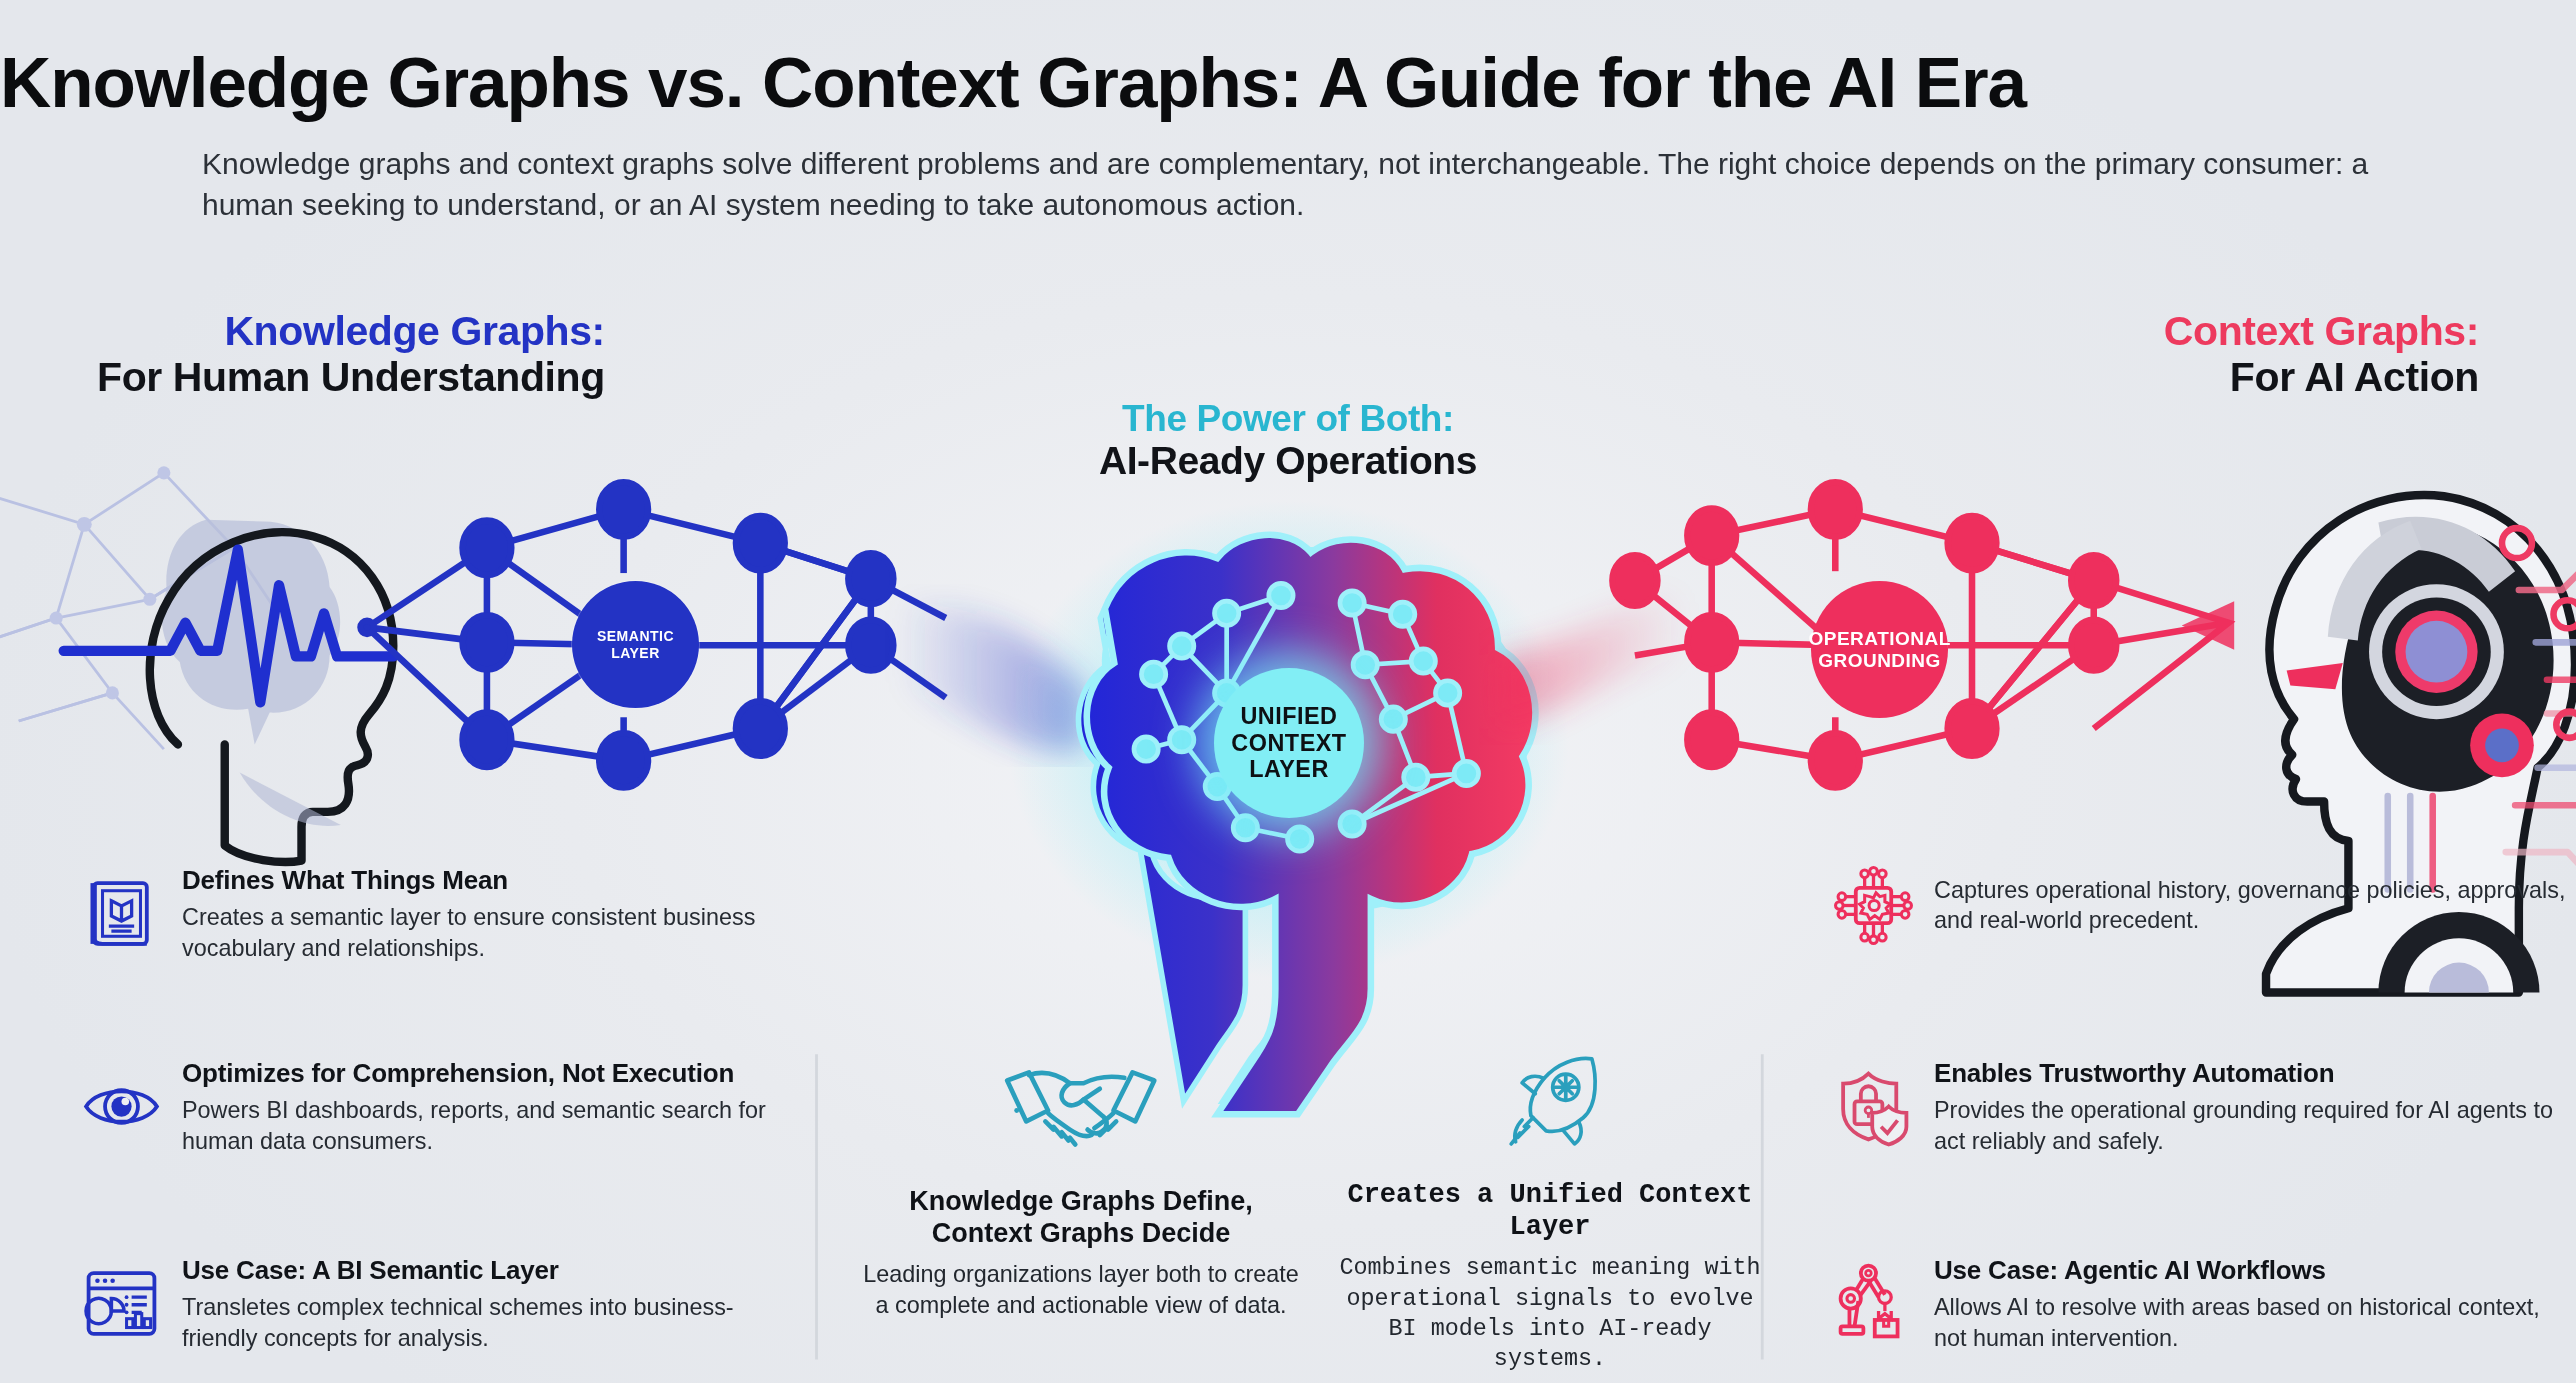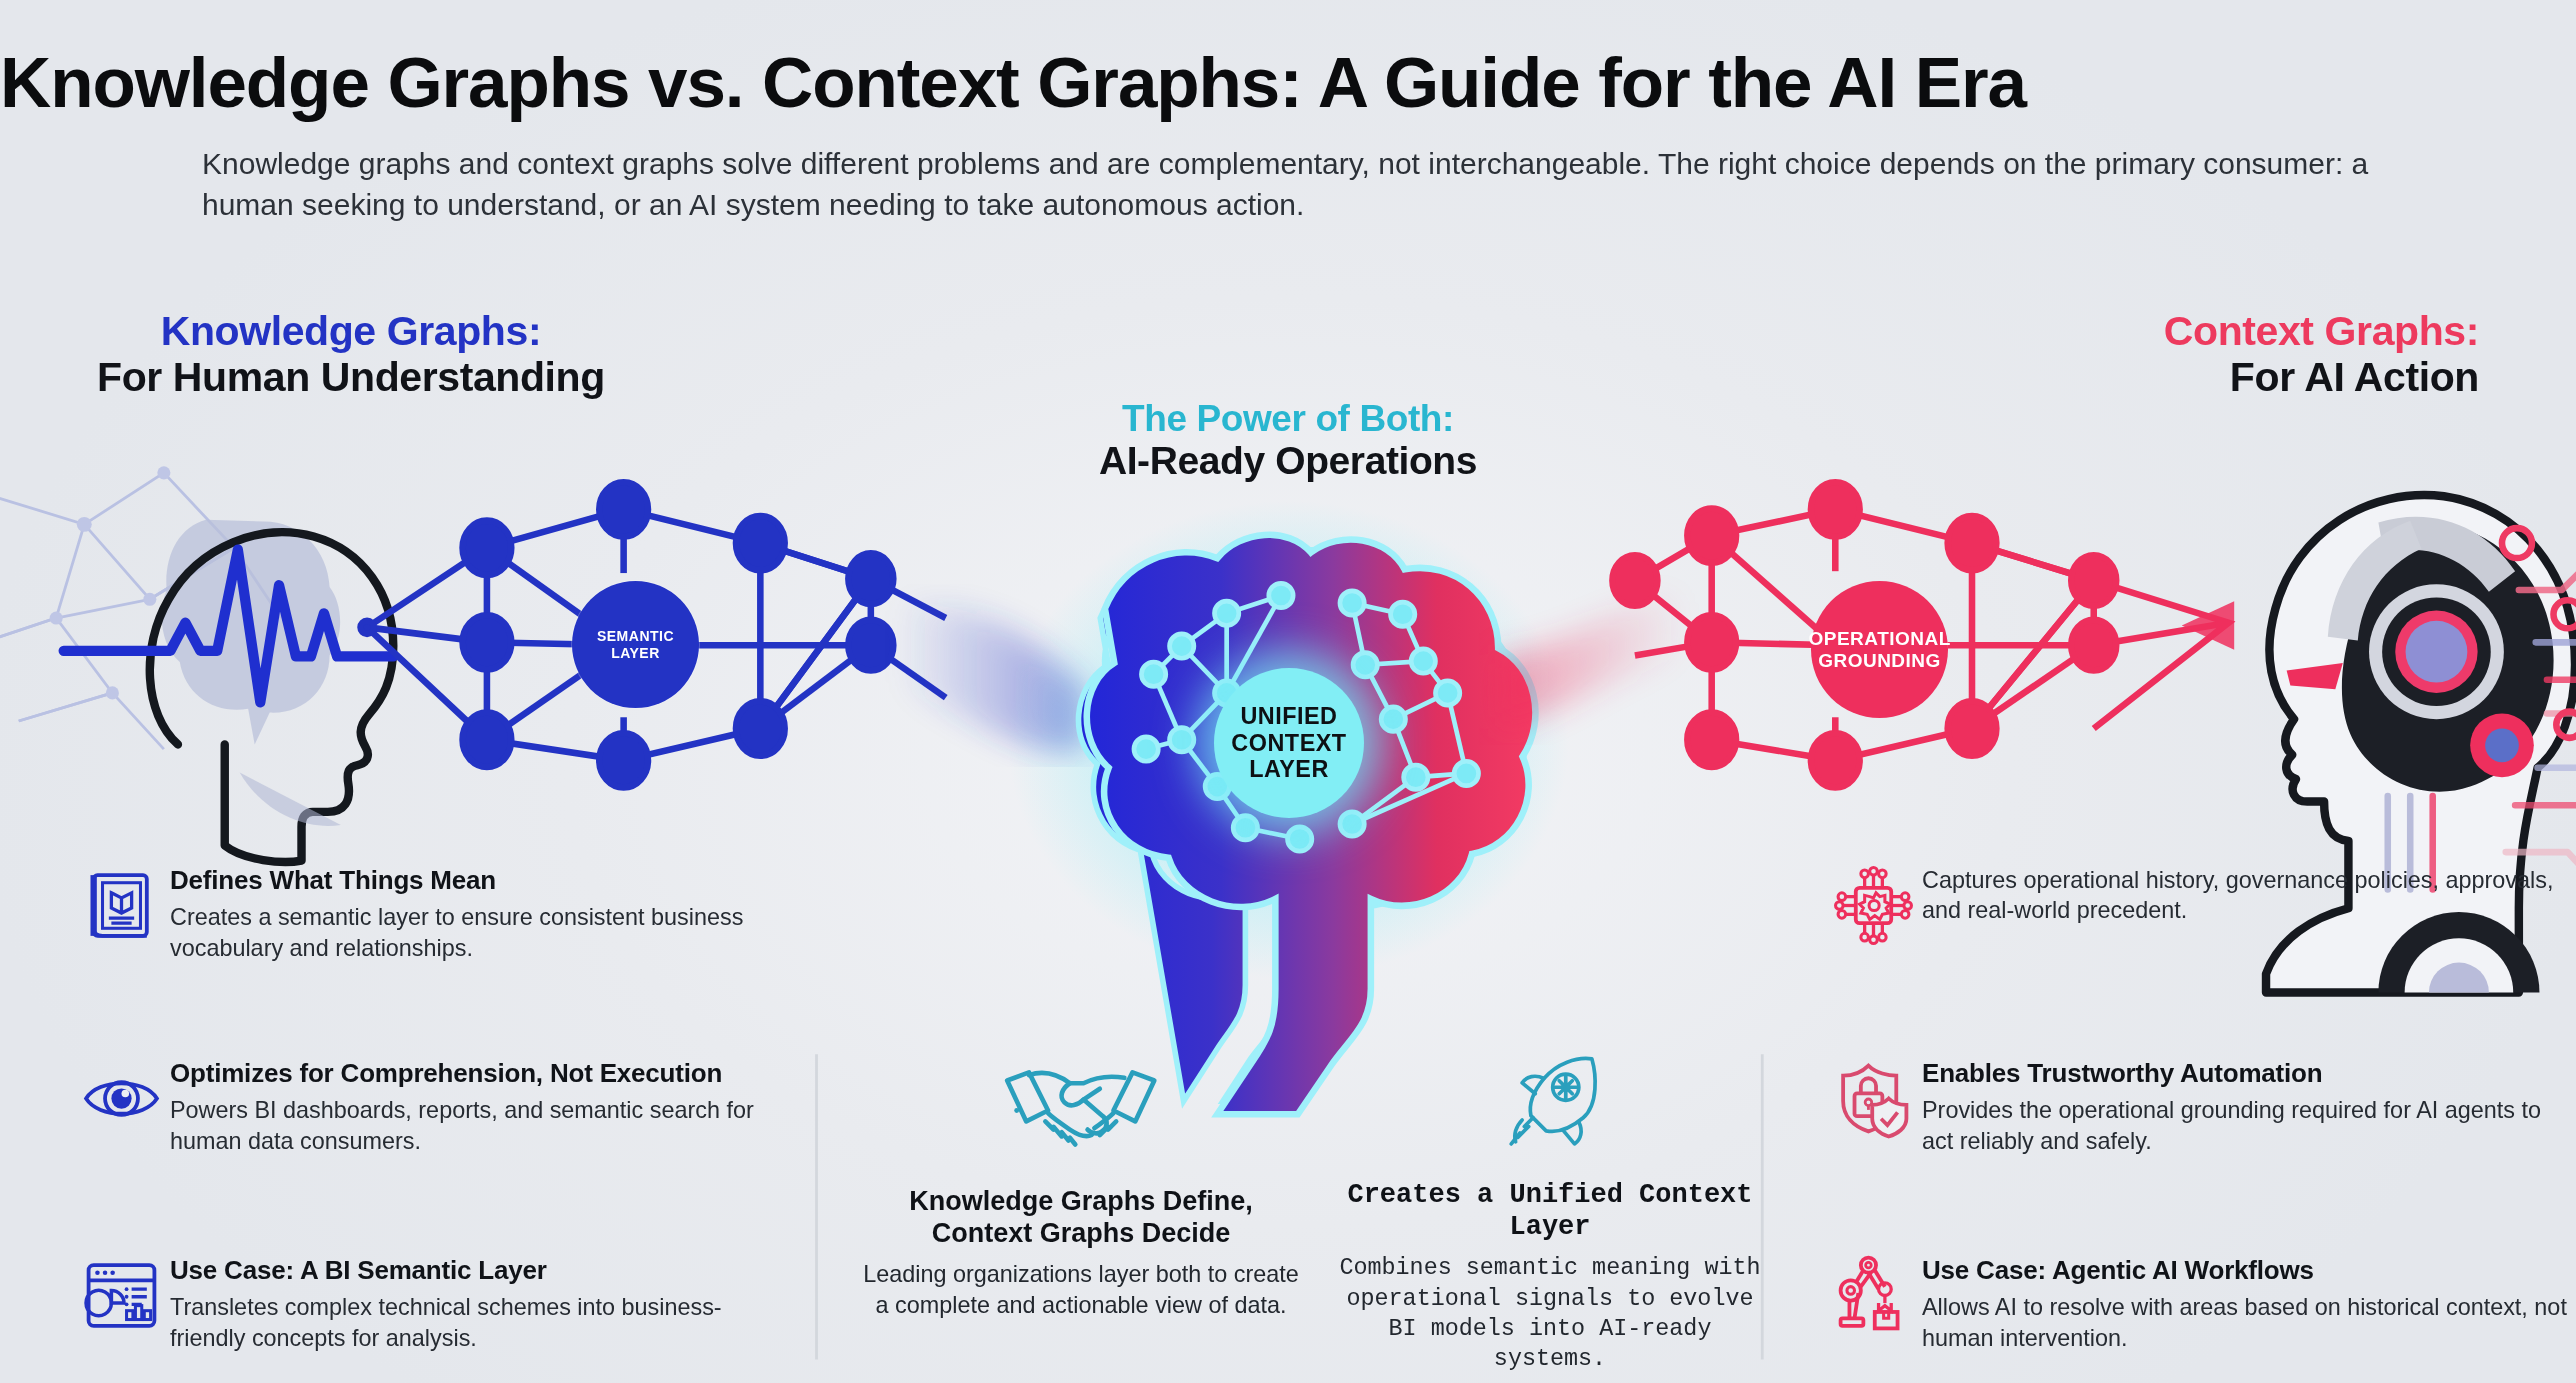--- a/index.html
+++ b/index.html
@@ -27,21 +27,21 @@
   }
   #page-subtitle {
     margin: 22.5px auto 0; max-width: 2172px;
     font-size: 30px; line-height: 1.38; color:#2c3138; font-weight: 400;
   }
 
   
   .col-head { position:absolute; line-height:1.12; }
   .col-head .kicker { font-size:41px; font-weight:800; letter-spacing:-0.4px; display:block; }
   .col-head .sub { font-size:41px; font-weight:700; color:#111318; display:block; letter-spacing:-0.4px;}
-  #left-head { left:97px; top:309px; text-align:center; }
+  #left-head { left:97px; top:309px; text-align:right; }
   #left-head .kicker { color:#2333c4; }
   #right-head { right:97px; top:309px; text-align:right; }
   #right-head .kicker { color:#ed3a5e; }
   #center-head { left:50%; transform:translateX(-50%); top:398px; text-align:center; }
   #center-head .kicker { color:#29b6d0; font-size:37px; }
   #center-head .sub { font-size:39px; }
 
   
   #graphics { position:absolute; inset:0; pointer-events:none; }
 
@@ -61,21 +61,21 @@
     left:1811px; top:581px; width:137px; height:137px;
     background:#ee2f5d; font-size:19px;
   }
   #unified-hub {
     left:1214px; top:668px; width:150px; height:150px;
     background:#82eef5; color:#0d1014; font-size:23.4px; font-weight:800;
     box-shadow: 0 0 43px 17px rgba(118,234,246,.75);
   }
 
   
-  .bullet { position:absolute; display:flex; gap:8px; align-items:flex-start; }
+  .bullet { position:absolute; display:flex; gap:20px; align-items:center; }
   .bullet .ico { flex:0 0 auto; width:81px; height:81px; margin-top:1.9px; }
   .bullet .txt { padding-top:1.9px; }
   .bullet h3 {
     margin:0 0 5.6px 0; font-size:26px; font-weight:800; color:#101318;
     line-height:1.22; letter-spacing:-0.2px;
   }
   .bullet p {
     margin:0; font-size:23.4px; line-height:1.3; color:#262b32; font-weight:400;
   }
   #left-bullets .bullet { left:81px; width:693px; }

